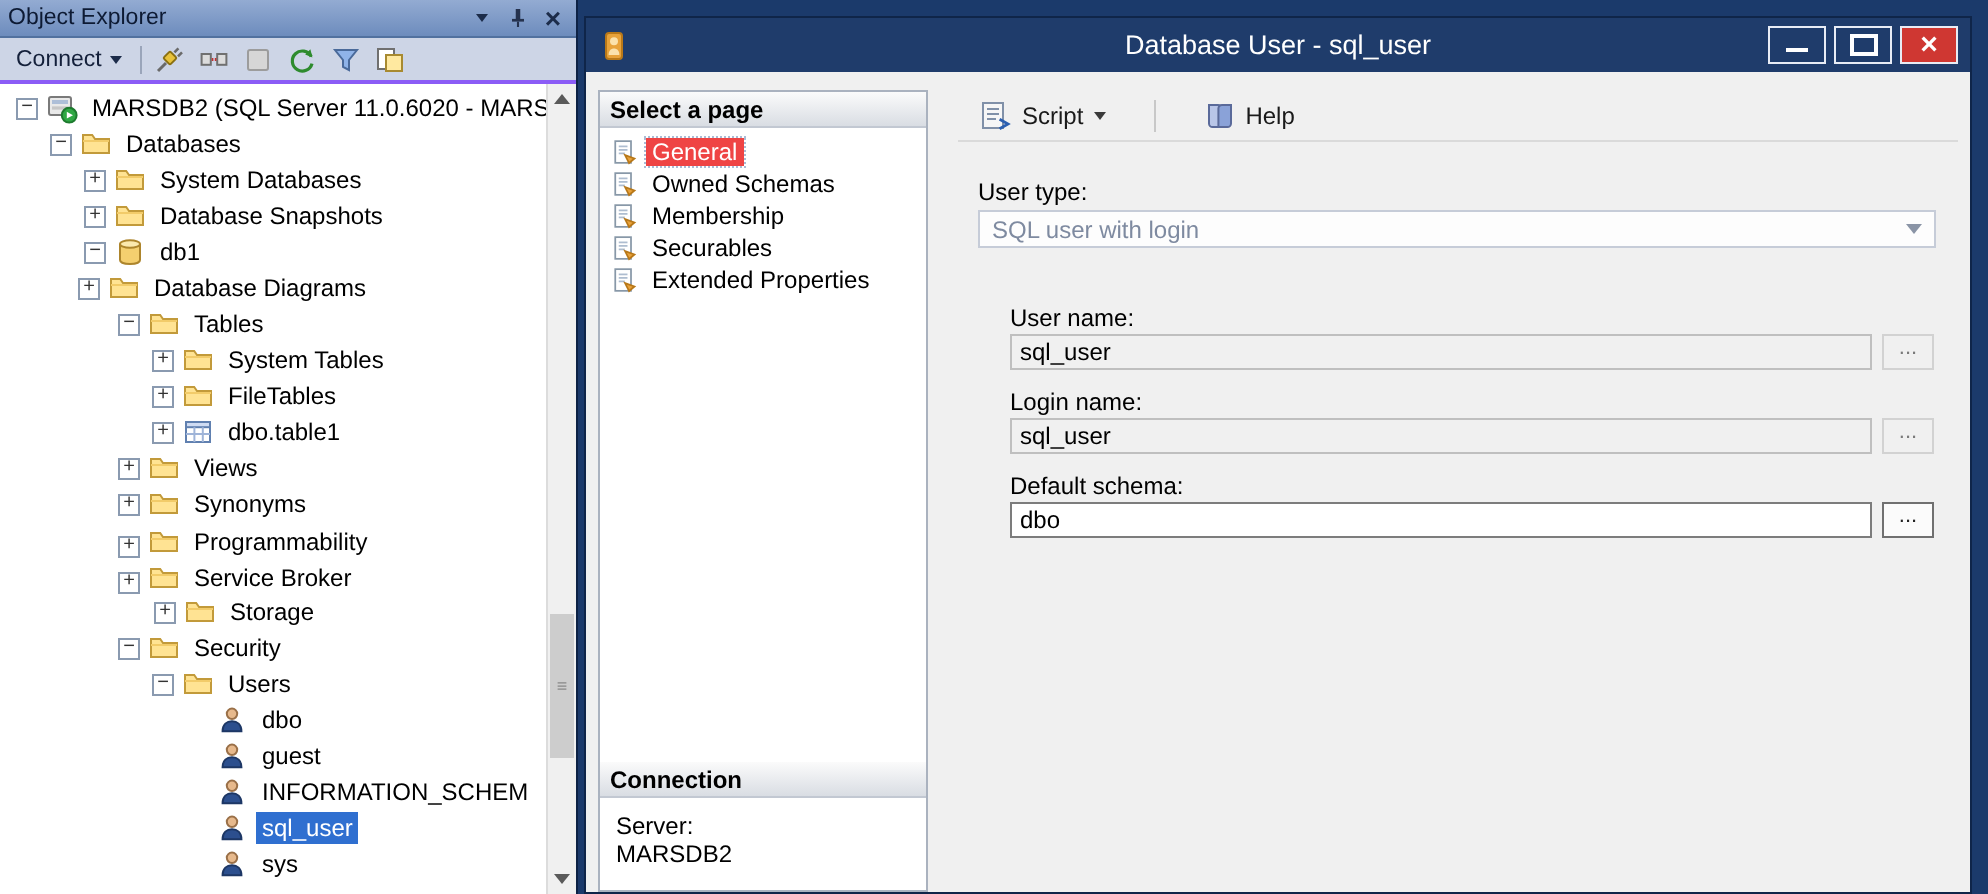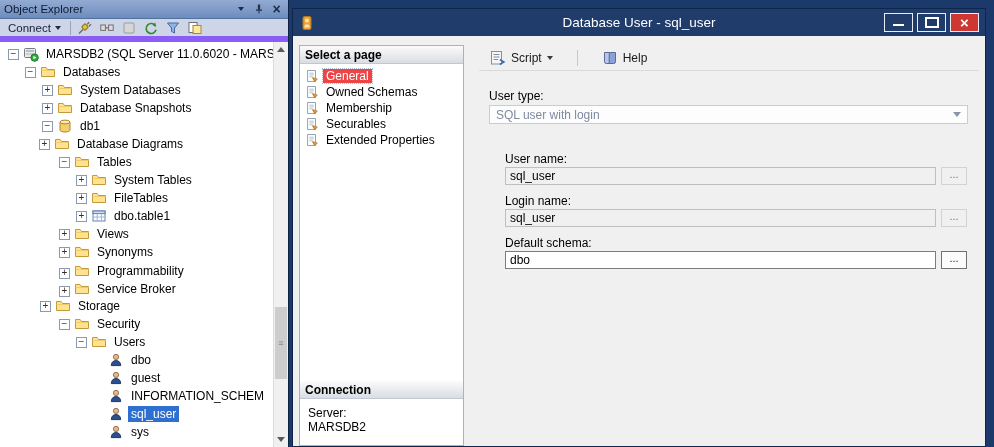--- a/index.html
+++ b/index.html
@@ -13,21 +13,21 @@
                    border-right:1px solid #0d2245;display:flex;flex-direction:column;}
   .oe-header{height:19px;flex:none;display:flex;align-items:center;gap:3px;padding:0 4px;
              background:linear-gradient(#93abd2,#6d8cbd);border-bottom:1px solid #51719f;}
   .oe-title{flex:1;font-size:11.5px;color:#0d1a33;white-space:nowrap;overflow:hidden;}
   .oe-hdr-btn{width:15px;height:15px;display:flex;align-items:center;justify-content:center;
               background:transparent;border:none;padding:0;color:#1c2c4a;}
   .tri-down{width:0;height:0;border-left:3.5px solid transparent;border-right:3.5px solid transparent;
             border-top:4px solid #1c2c4a;display:inline-block;}
   .oe-close::before{content:"×";font-size:14px;font-weight:bold;line-height:1;}
   .oe-toolbar{height:23px;flex:none;display:flex;align-items:center;gap:2px;padding:0 3px;
-              background:#cdd5e6;border-bottom:6px solid #8b5cf6;}
+              background:#cdd5e6;border-bottom:2px solid #8b5cf6;}
   .connect-btn{display:flex;align-items:center;gap:4px;background:transparent;border:1px solid transparent;
                padding:1px 4px;font-size:11.5px;color:#14203a;}
   .tb-sep{width:1px;height:14px;background:#9aa5ba;margin:0 2px;}
   .oe-tb-btn{width:20px;height:19px;background:transparent;border:1px solid transparent;padding:1px;
              display:flex;align-items:center;justify-content:center;}
   .svg-ic{width:16px;height:16px;display:inline-block;flex:none;}
   .svg-ic svg{width:100%;height:100%;display:block;}
   .svg-ic.sm{width:14px;height:14px;}
 
   .oe-body{flex:1;position:relative;background:#fff;overflow:hidden;}
@@ -343,21 +343,21 @@
           <div class="tree-row" style="padding-left: 59px; align-items: flex-end;">
             <span class="expander plus"></span>
             <span class="svg-ic tree-icon">
               <svg viewBox="0 0 16 16">
                 <path d="M1.5 3.5 h4.6 l1.4 2 h7 v7 h-13 z" fill="#FFE393" stroke="#C29A3A"></path>
                 <path d="M1.5 6.5 h13" stroke="#F2CB69"></path>
               </svg>
             </span>
             <span class="tree-label">Service Broker</span>
           </div>
-          <div class="tree-row" style="padding-left: 40px; text-align: right;">
+          <div class="tree-row" style="padding-left: 77px; text-align: right;">
             <span class="expander plus"></span>
             <span class="svg-ic tree-icon">
               <svg viewBox="0 0 16 16">
                 <path d="M1.5 3.5 h4.6 l1.4 2 h7 v7 h-13 z" fill="#FFE393" stroke="#C29A3A"></path>
                 <path d="M1.5 6.5 h13" stroke="#F2CB69"></path>
               </svg>
             </span>
             <span class="tree-label">Storage</span>
           </div>
           <div class="tree-row" style="padding-left: 59px;">

